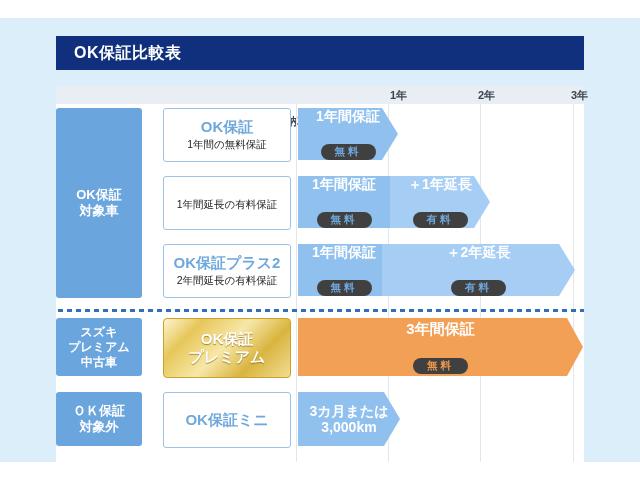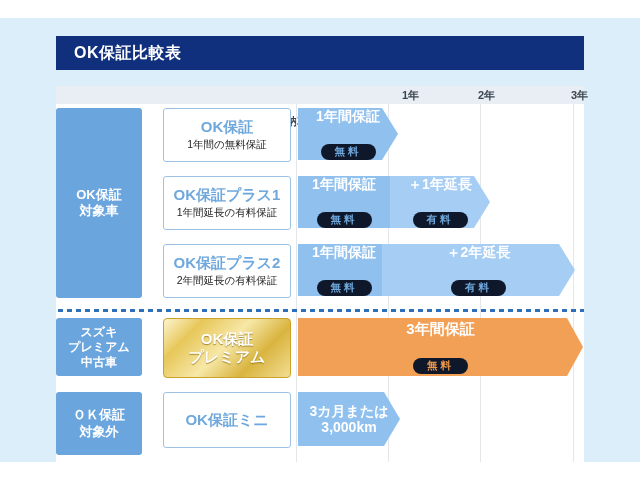--- a/index.html
+++ b/index.html
@@ -63,21 +63,21 @@
   }
   .card-gold .ttl{
     color:#ffffff;font-size:15px;font-weight:bold;line-height:1.2;
     text-shadow:0 1px 1px rgba(140,105,10,.75);
   }
 
   
   .bar{position:absolute;display:flex;flex-direction:column;align-items:center;justify-content:center;}
   .bar .btxt{color:#ffffff;font-weight:bold;font-size:14px;line-height:1.15;white-space:nowrap;}
   .bar .pill{
-    margin-top:20px;background:#0f172a;border-radius:9px;
+    margin-top:20px;background:#404040;border-radius:9px;
     padding:1px 14px;font-size:10.5px;font-weight:bold;letter-spacing:3px;
   }
   .blue-lt{background:#8fc0ee;}
   .blue-md{background:#a6cdf3;}
   .orange{background:#f3a057;}
   .arrow-tip{clip-path:polygon(0 0,calc(100% - 16px) 0,100% 50%,calc(100% - 16px) 100%,0 100%);}
   .pill-blue{color:#6fa8dc;}
   .pill-orange{color:#f0984a;}
 
   
@@ -93,21 +93,21 @@
   <div class="page-field"></div>
 
   <div class="title-bar">
     <span class="title-text">OK保証比較表</span>
   </div>
 
   <div class="panel"></div>
 
   <div class="tl-head"></div>
   <div class="tl-label" style="left:286px;margin-top:26px;">納車</div>
-  <div class="tl-label" style="left:402px;">1年</div>
+  <div class="tl-label" style="left:390px;">1年</div>
   <div class="tl-label" style="left:478px;">2年</div>
   <div class="tl-label" style="left:571px;">3年</div>
 
   <div class="gridline" style="left:296px;top:104px;height:358px;"></div>
   <div class="gridline" style="left:388px;top:104px;height:358px;"></div>
   <div class="gridline" style="left:480px;top:104px;height:358px;"></div>
   <div class="gridline" style="left:573px;top:104px;height:358px;"></div>
 
   <div class="cat" style="left:56px;top:108px;width:86px;height:190px;">
     <span>OK保証</span>
@@ -117,21 +117,20 @@
   <div class="card" style="left:163px;top:108px;width:126px;height:52px;">
     <span class="ttl">OK保証</span>
     <span class="sub">1年間の無料保証</span>
   </div>
   <div class="bar blue-lt arrow-tip" style="left:298px;top:108px;width:100px;height:52px;">
     <span class="btxt">1年間保証</span>
     <span class="pill pill-blue">無料</span>
   </div>
 
   <div class="card" style="left:163px;top:176px;width:126px;height:52px;">
-    <span class="ttl">OK保証プラス1</span>
     <span class="sub">1年間延長の有料保証</span>
   </div>
   <div class="bar blue-lt" style="left:298px;top:176px;width:92px;height:52px;">
     <span class="btxt">1年間保証</span>
     <span class="pill pill-blue">無料</span>
   </div>
   <div class="bar blue-md arrow-tip" style="left:390px;top:176px;width:100px;height:52px;">
     <span class="btxt">＋1年延長</span>
     <span class="pill pill-blue">有料</span>
   </div>
@@ -158,21 +157,21 @@
   </div>
   <div class="card-gold" style="left:163px;top:318px;width:126px;height:58px;">
     <span class="ttl">OK保証</span>
     <span class="ttl">プレミアム</span>
   </div>
   <div class="bar orange arrow-tip" style="left:298px;top:318px;width:285px;height:58px;">
     <span class="btxt" style="font-size:15px;">3年間保証</span>
     <span class="pill pill-orange">無料</span>
   </div>
 
-  <div class="cat" style="left:56px;top:392px;width:86px;height:63px;">
+  <div class="cat" style="left:56px;top:392px;width:86px;height:54px;">
     <span>ＯＫ保証</span>
     <span>対象外</span>
   </div>
   <div class="card" style="left:163px;top:392px;width:126px;height:54px;">
     <span class="ttl">OK保証ミニ</span>
   </div>
   <div class="bar blue-lt arrow-tip" style="left:298px;top:392px;width:102px;height:54px;">
     <span class="btxt">3カ月または</span>
     <span class="btxt">3,000km</span>
   </div>

